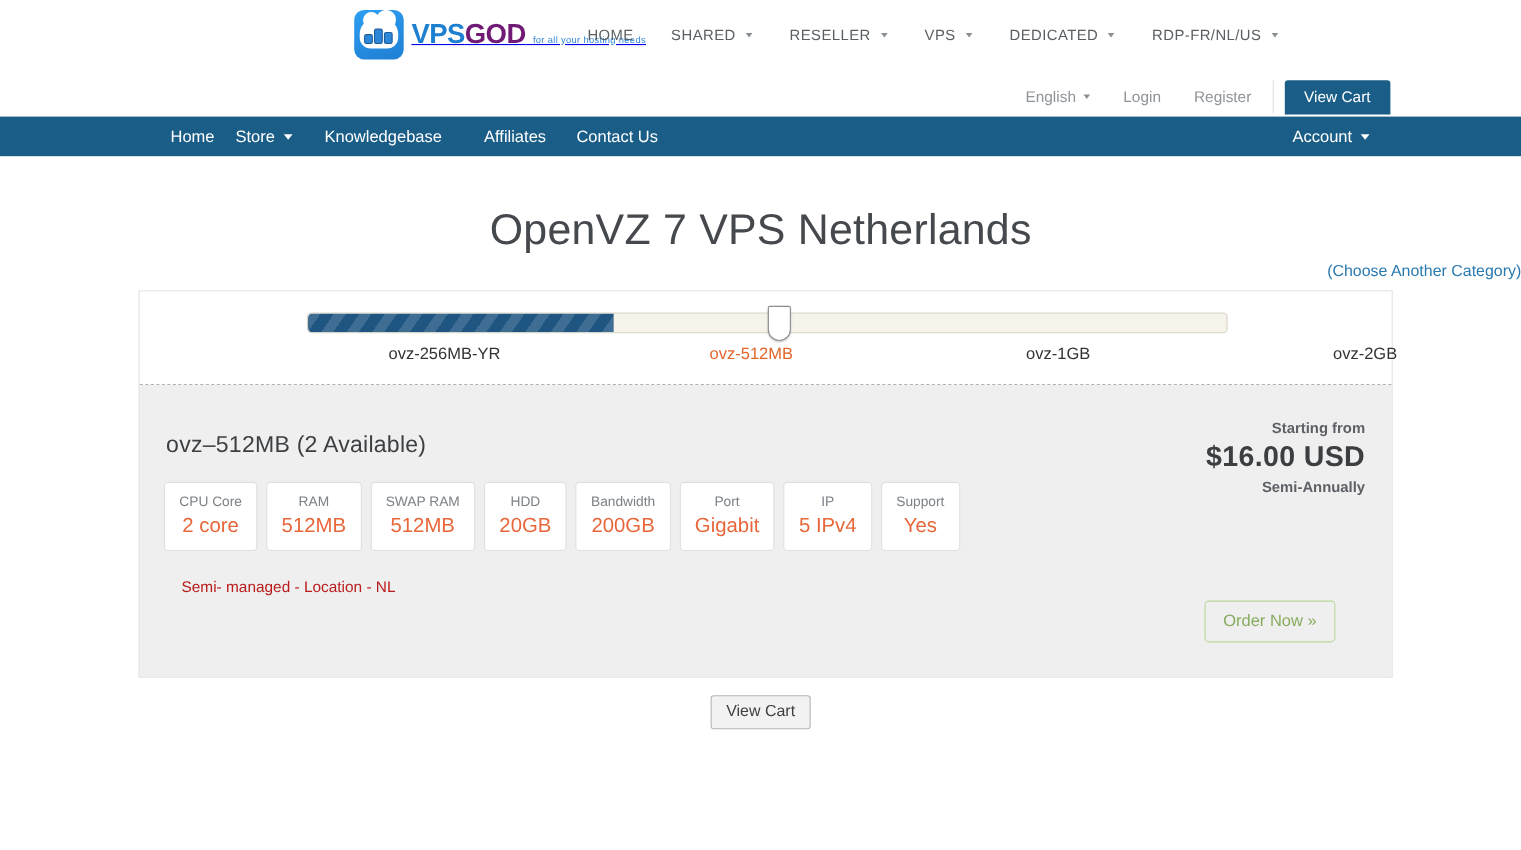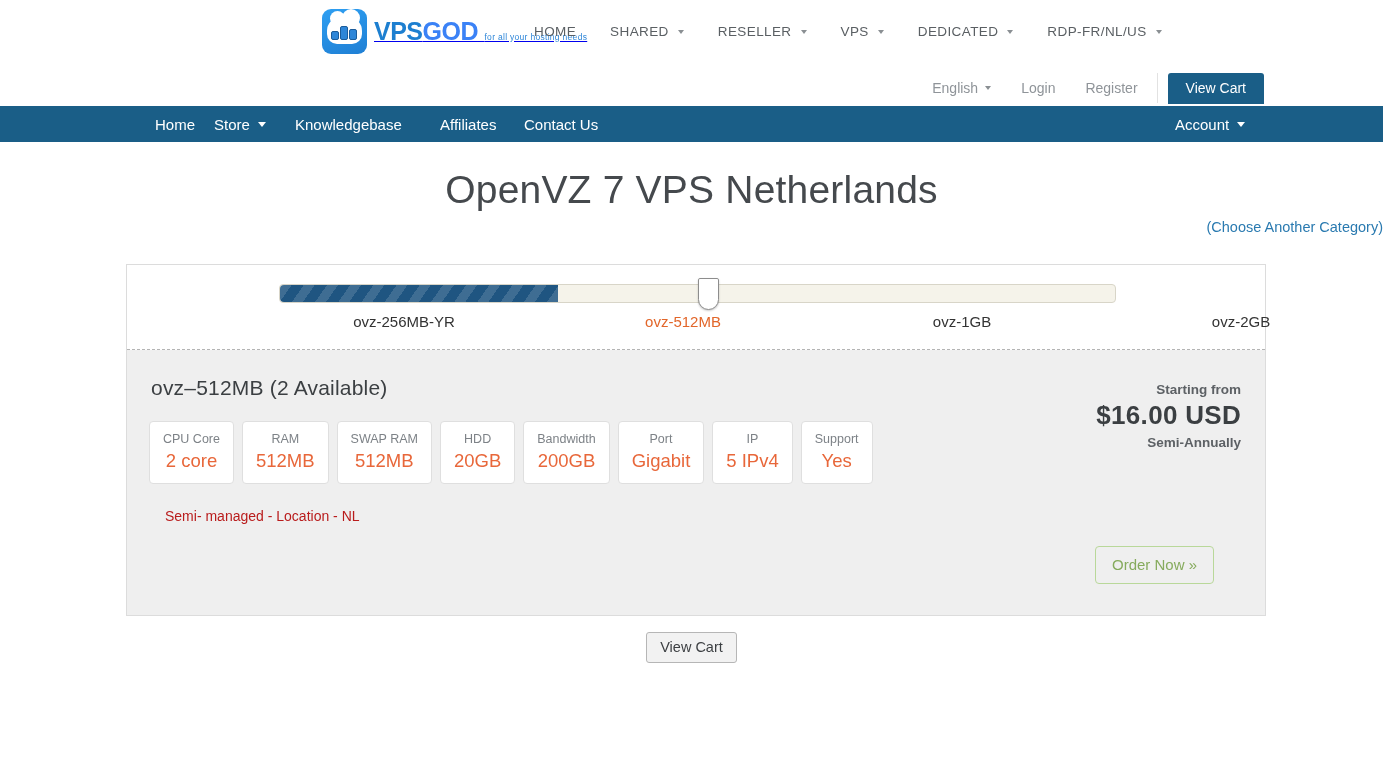--- a/index.html
+++ b/index.html
@@ -62,21 +62,21 @@
     width: 8px; background: #2e86d8;
     border: 1px solid #1b5c9b;
     border-radius: 2px;
   }
   .coin.c1 { height: 9px; }
   .coin.c2 { height: 14px; }
   .coin.c3 { height: 11px; }
   .logo-text { margin-left: 7px; line-height: 1; }
   .logo-title { font-size: 25px; font-weight: bold; letter-spacing: -0.5px; }
   .logo-vps { color: #1d7fd0; }
-  .logo-god { color: #3b82f6; }
+  .logo-god { color: #701a75; }
   .logo-tag {
     font-size: 8.5px; color: #2e86d8; margin-top: 2px;
     letter-spacing: 0.3px;
   }
 
   .mainnav {
     position: absolute;
     left: 517px; top: 24px;
     display: flex; align-items: center;
     gap: 0;
@@ -157,21 +157,21 @@
   }
 
   
   .content { position: absolute; left:0; top: 142px; width: 1383px; }
   .page-title {
     text-align: center;
     font-size: 39px;
     color: #45494d;
     font-weight: normal;
     margin: 0;
-    padding-top: 26px;
+    padding-top: 46px;
     letter-spacing: 0.2px;
   }
   .page-subtitle {
     text-align: right;
     margin-top: 7px;
     font-size: 14.5px;
   }
   .page-subtitle a { color: #2a7ab0; text-decoration: none; }
 
   .panel {
@@ -236,21 +236,21 @@
 
   .panel-body {
     background: #efefef;
     padding: 20px 22px 24px 22px;
     position: relative;
     min-height: 265px;
   }
   .product-name {
     font-size: 21px;
     color: #3b3f42;
-    margin: 6px 0 0 2px;
+    margin: 23px 0 0 2px;
     letter-spacing: 0.2px;
   }
   .specs {
     display: flex;
     gap: 8px;
     margin-top: 21px;
   }
   .spec {
     background: #ffffff;
     border: 1px solid #dfdfdf;

